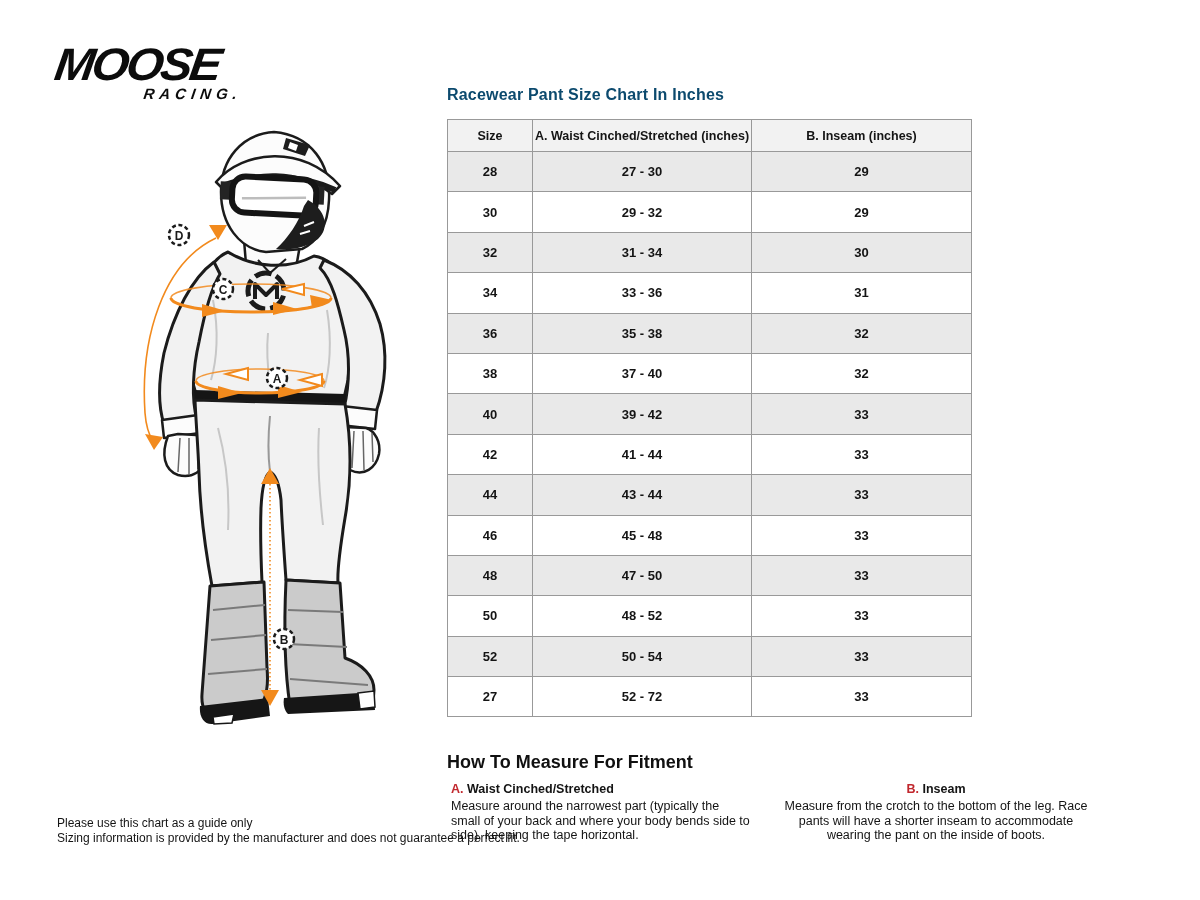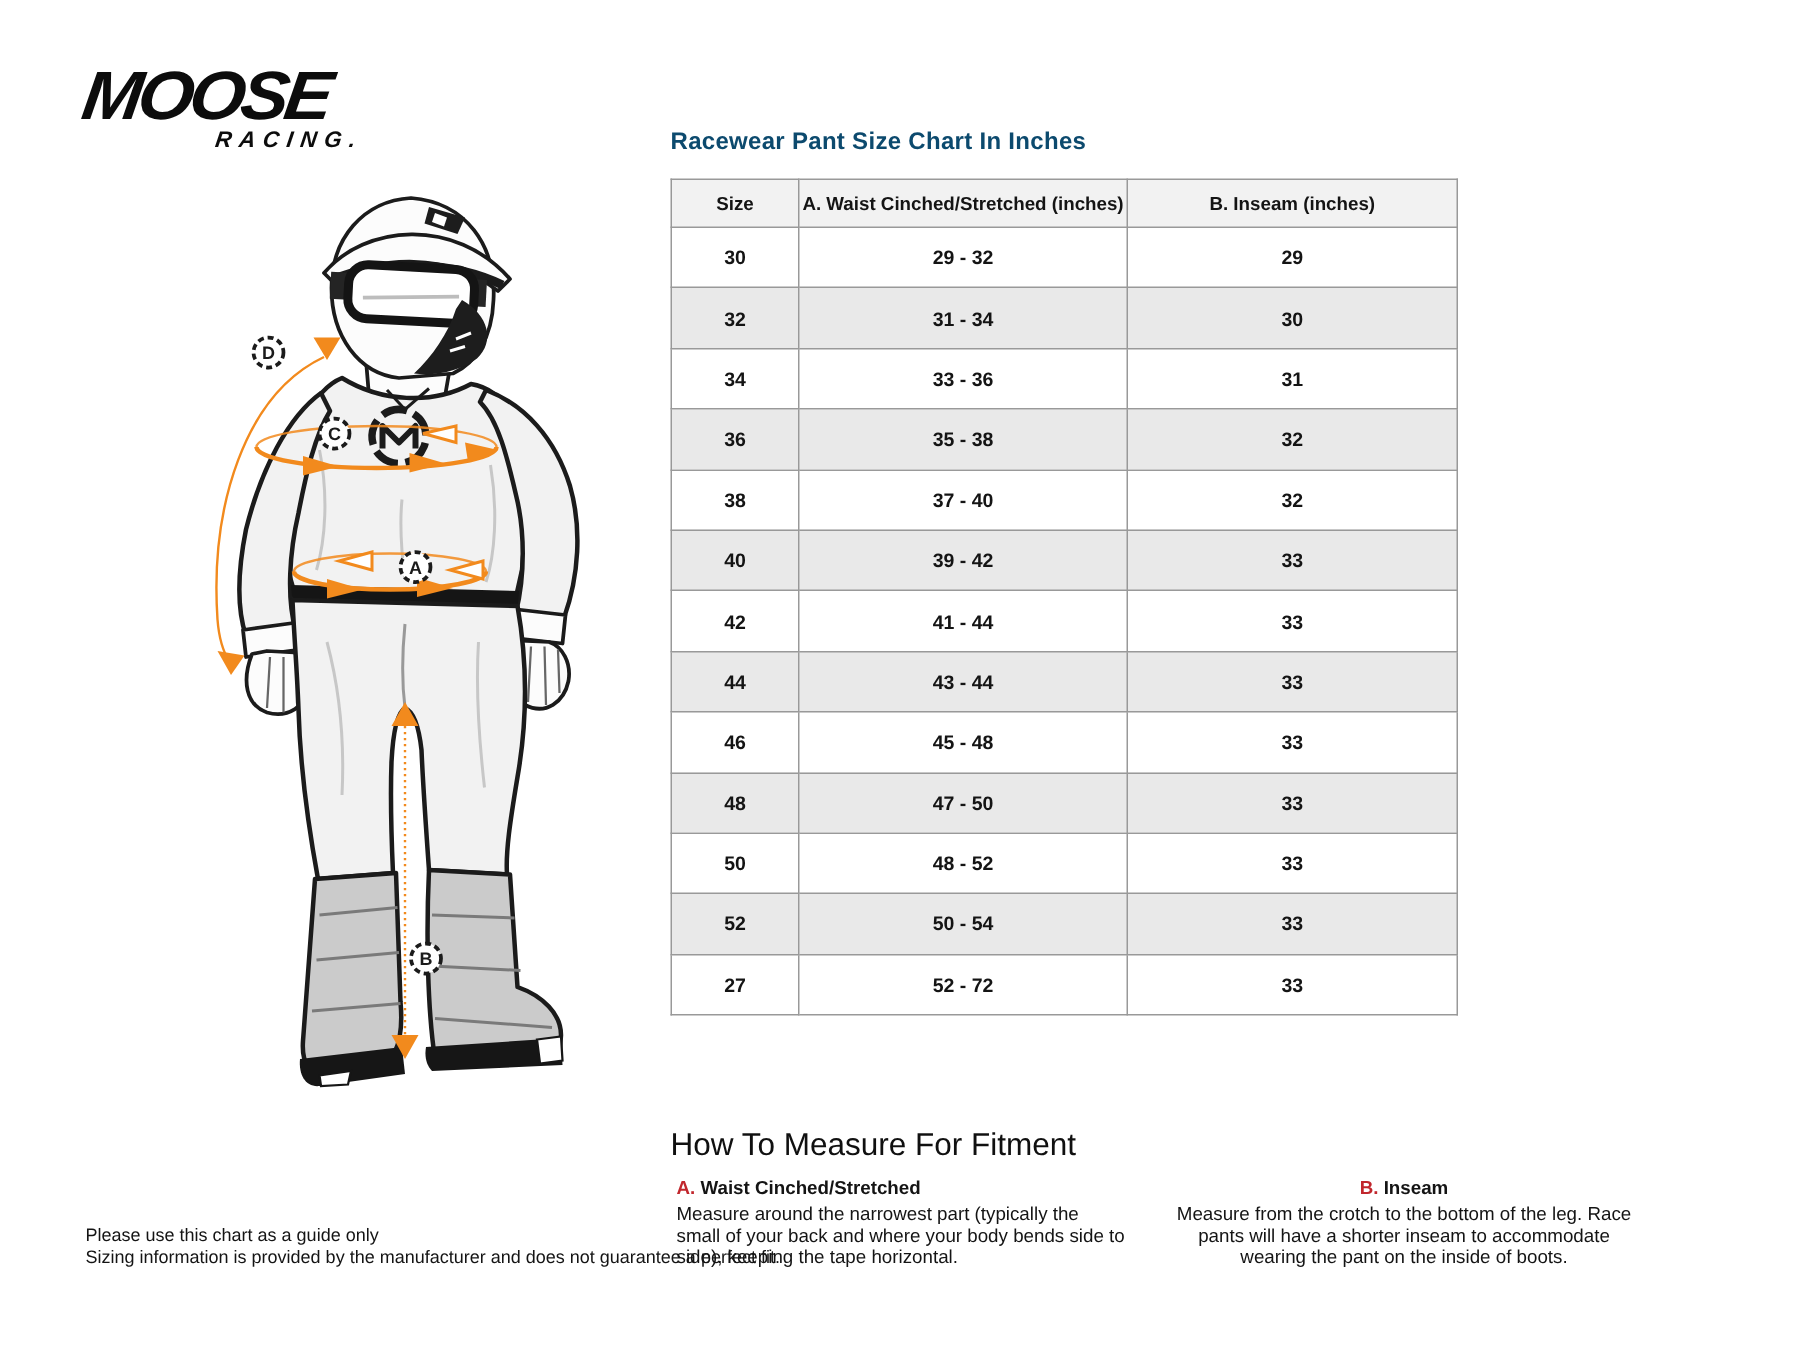--- a/index.html
+++ b/index.html
@@ -49,21 +49,21 @@
   .chart-area{position:absolute;left:447px;top:86px;width:528px;}
   .chart-title{font-size:16px;font-weight:700;margin:0 0 15px 0;letter-spacing:.2px;color:#0c4a6e;}
   table.size-table{border-collapse:collapse;width:524px;table-layout:fixed;}
   .size-table th,.size-table td{border:1px solid var(--table-border);text-align:center;vertical-align:middle;padding:0;}
   .size-table th{height:32px;font-size:12.5px;font-weight:700;background:var(--header-bg);}
   .size-table td{height:40.4px;font-size:13px;font-weight:700;background:#fff;}
   .size-table tr.shade td{background:var(--shade-bg);}
 
   
   .howto{position:absolute;left:447px;top:752px;width:680px;}
-  .howto-title{font-size:21px;font-weight:400;margin:0 0 9px 0;color:#101010;}
+  .howto-title{font-size:18px;font-weight:700;margin:0 0 9px 0;color:#101010;}
   .howto-cols{position:relative;height:80px;}
   .howto-item{position:absolute;top:0;}
   .howto-item.a{left:4px;width:300px;}
   .howto-item.b{left:331px;width:316px;text-align:center;}
   .howto-head{font-size:12.5px;font-weight:700;margin-bottom:3px;}
   .howto-head .letter{color:var(--accent-red);}
   .howto-text{font-size:12.5px;line-height:14.6px;margin:0;}
 
   
   .disclaimer{position:absolute;left:57px;top:816px;font-size:12px;line-height:14.8px;}
@@ -196,20 +196,25 @@
           <col style="width:220px">
         </colgroup>
       <thead>
         <tr>
           <th>Size</th>
           <th>A. Waist Cinched/Stretched (inches)</th>
           <th>B. Inseam (inches)</th>
         </tr>
       </thead>
       <tbody>
+          <tr class="shade">
+            <td>28</td>
+            <td>27 - 30</td>
+            <td>29</td>
+          </tr>
           <tr>
             <td>30</td>
             <td>29 - 32</td>
             <td>29</td>
           </tr>
           <tr class="shade">
             <td>32</td>
             <td>31 - 34</td>
             <td>30</td>
           </tr>

